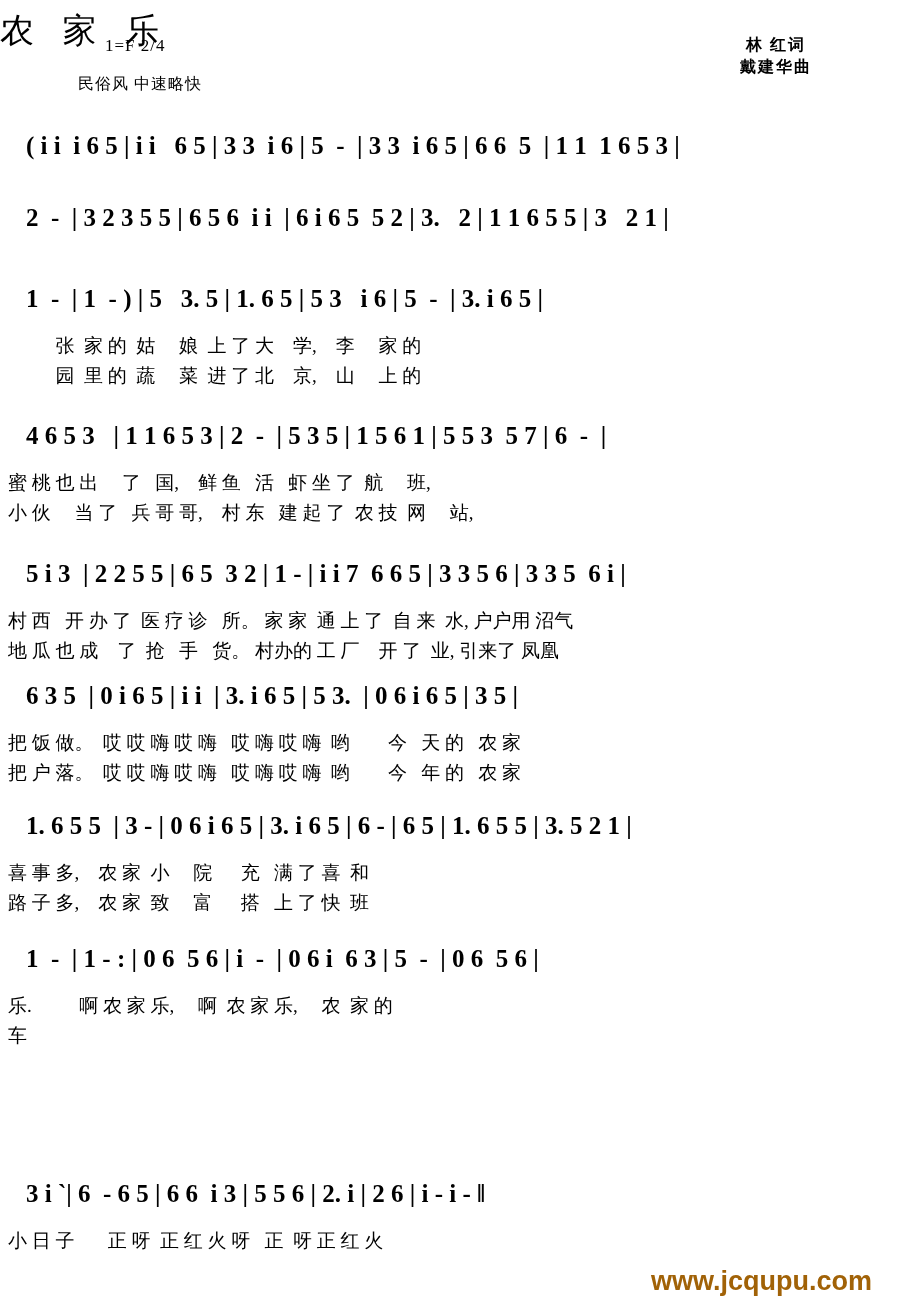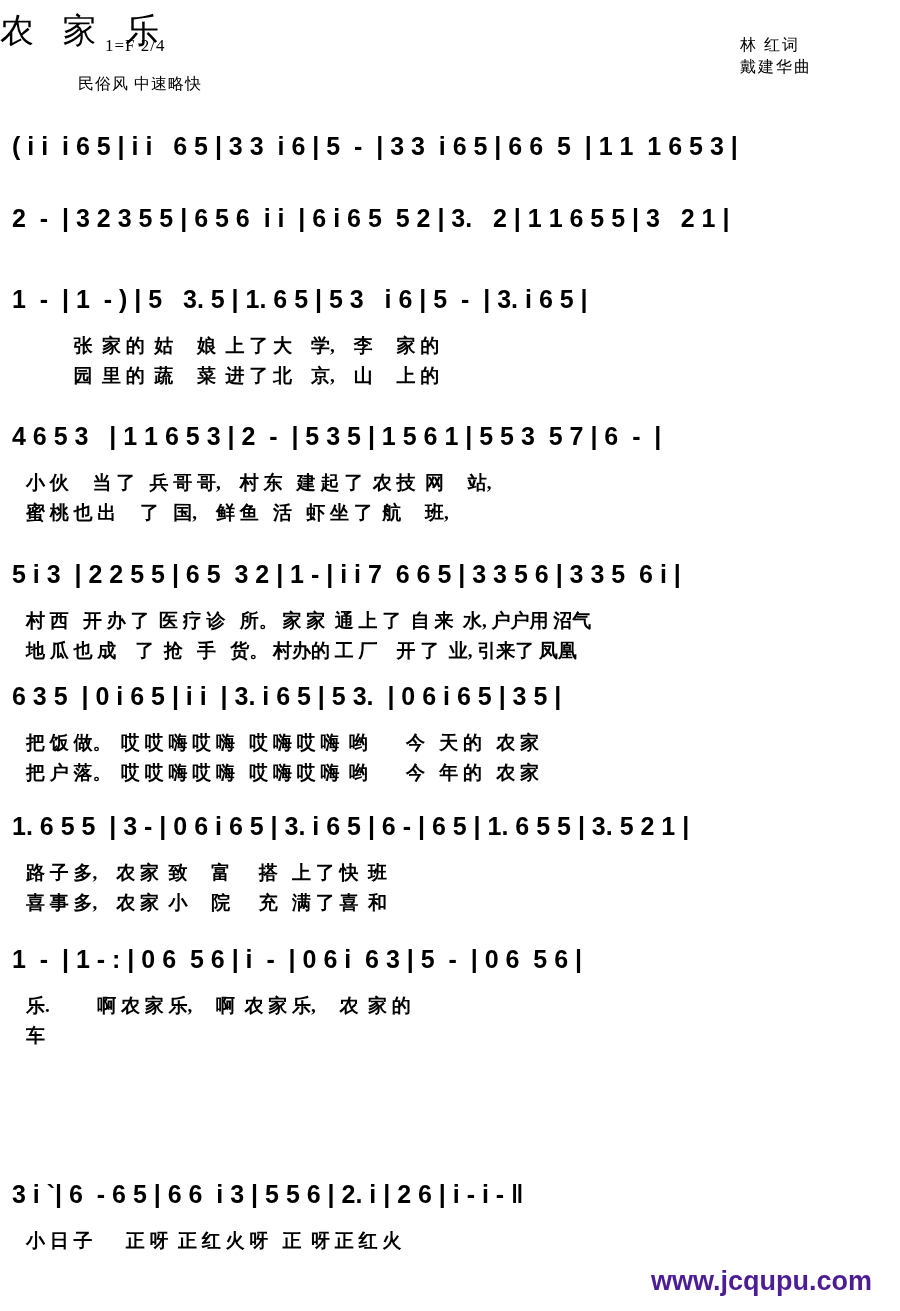--- a/index.html
+++ b/index.html
@@ -47,59 +47,59 @@
     font-size: 16px;
     letter-spacing: 1px;
     font-family: Liberation Serif, serif;
   }
   .credits {
     position: absolute;
     top: 34px;
     right: 88px;
     font-size: 16px;
     line-height: 22px;
-    text-align: left;
+    text-align: center;
     letter-spacing: 2px;
+    font-weight: bold;
   }
   
   .system {
     position: absolute;
     left: 0;
     width: 900px;
   }
   .notes {
     position: relative;
     height: 46px;
-    font-family: Liberation Sans, sans-serif;
+    font-family: Liberation Serif, serif;
     font-size: 25px;
     font-weight: bold;
     letter-spacing: 0px;
     white-space: pre;
-    padding-left: 12px;
+    padding-left: 26px;
     box-sizing: border-box;
   }
   .lyr {
     position: relative;
     font-size: 19px;
     letter-spacing: 0px;
     white-space: pre;
-    padding-left: 26px;
+    padding-left: 8px;
     box-sizing: border-box;
     height: 30px;
     line-height: 30px;
-    font-weight: bold;
   }
   .watermark {
     position: absolute;
     right: 28px;
     bottom: 14px;
     font-family: "Liberation Sans", sans-serif;
     font-size: 27px;
     font-weight: bold;
-    color: #4c1d95;
+    color: #a16207;
     letter-spacing: 0px;
   }
 </style>
 </head>
 <body>
 
 <div class="sheet">
 
   <div class="title">农 家 乐</div>
   <div class="key-meta">1=F    2/4</div>
@@ -118,40 +118,40 @@
   </div>
 
   <div class="system" style="top:285px">
     <div class="notes">1  -  | 1  - ) | 5   3. 5 | 1. 6 5 | 5 3   i 6 | 5  -  | 3. i 6 5 |</div>
     <div class="lyr">          张  家 的  姑     娘  上 了 大    学,    李     家 的</div>
     <div class="lyr">          园  里 的  蔬     菜  进 了 北    京,    山     上 的</div>
   </div>
 
   <div class="system" style="top:422px">
     <div class="notes">4 6 5 3   | 1 1 6 5 3 | 2  -  | 5 3 5 | 1 5 6 1 | 5 5 3  5 7 | 6  -  |</div>
+    <div class="lyr">蜜 桃 也 出     了   国,    鲜 鱼   活   虾 坐 了  航     班,</div>
     <div class="lyr">小 伙     当 了   兵 哥 哥,    村 东   建 起 了  农 技  网     站,</div>
-    <div class="lyr">蜜 桃 也 出     了   国,    鲜 鱼   活   虾 坐 了  航     班,</div>
   </div>
 
   <div class="system" style="top:560px">
     <div class="notes">5 i 3  | 2 2 5 5 | 6 5  3 2 | 1 - | i i 7  6 6 5 | 3 3 5 6 | 3 3 5  6 i |</div>
     <div class="lyr">村 西   开 办 了  医 疗 诊   所。 家 家  通 上 了  自 来  水, 户户用 沼气</div>
     <div class="lyr">地 瓜 也 成    了  抢   手   货。 村办的 工 厂    开 了  业, 引来了 凤凰</div>
   </div>
 
   <div class="system" style="top:682px">
     <div class="notes">6 3 5  | 0 i 6 5 | i i  | 3. i 6 5 | 5 3.  | 0 6 i 6 5 | 3 5 |</div>
     <div class="lyr">把 饭 做。  哎 哎 嗨 哎 嗨   哎 嗨 哎 嗨  哟        今   天 的   农 家</div>
     <div class="lyr">把 户 落。  哎 哎 嗨 哎 嗨   哎 嗨 哎 嗨  哟        今   年 的   农 家</div>
   </div>
 
   <div class="system" style="top:812px">
     <div class="notes">1. 6 5 5  | 3 - | 0 6 i 6 5 | 3. i 6 5 | 6 - | 6 5 | 1. 6 5 5 | 3. 5 2 1 |</div>
+    <div class="lyr">喜 事 多,    农 家  小     院      充   满 了 喜  和</div>
     <div class="lyr">路 子 多,    农 家  致     富      搭   上 了 快  班</div>
-    <div class="lyr">喜 事 多,    农 家  小     院      充   满 了 喜  和</div>
   </div>
 
   <div class="system" style="top:945px">
     <div class="notes">1  -  | 1 - : | 0 6  5 6 | i  -  | 0 6 i  6 3 | 5  -  | 0 6  5 6 |</div>
     <div class="lyr">乐.          啊 农 家 乐,     啊  农 家 乐,     农  家 的</div>
     <div class="lyr">车</div>
   </div>
 
 
   <div class="system" style="top:1180px">

